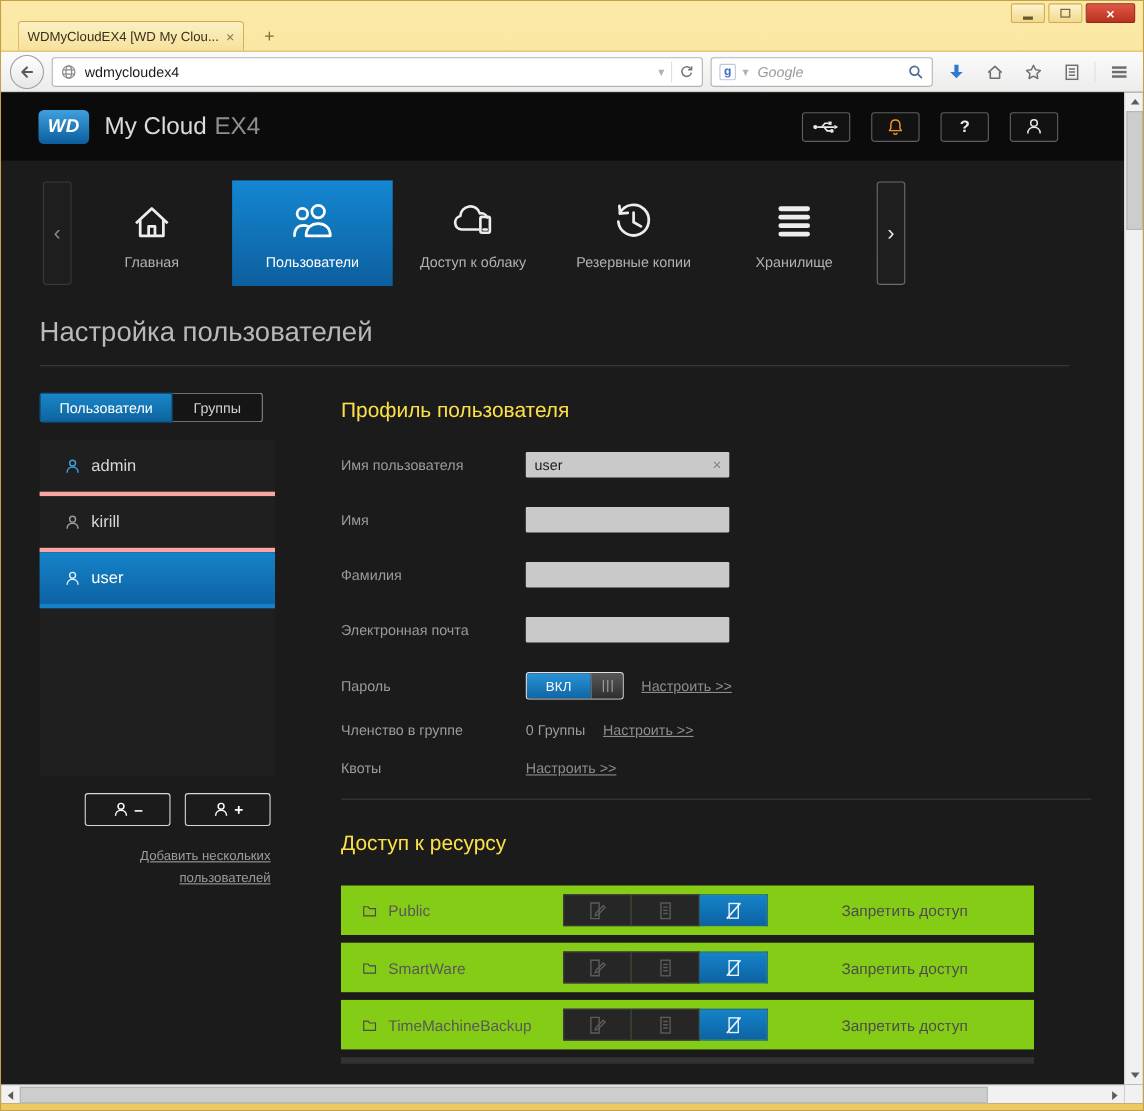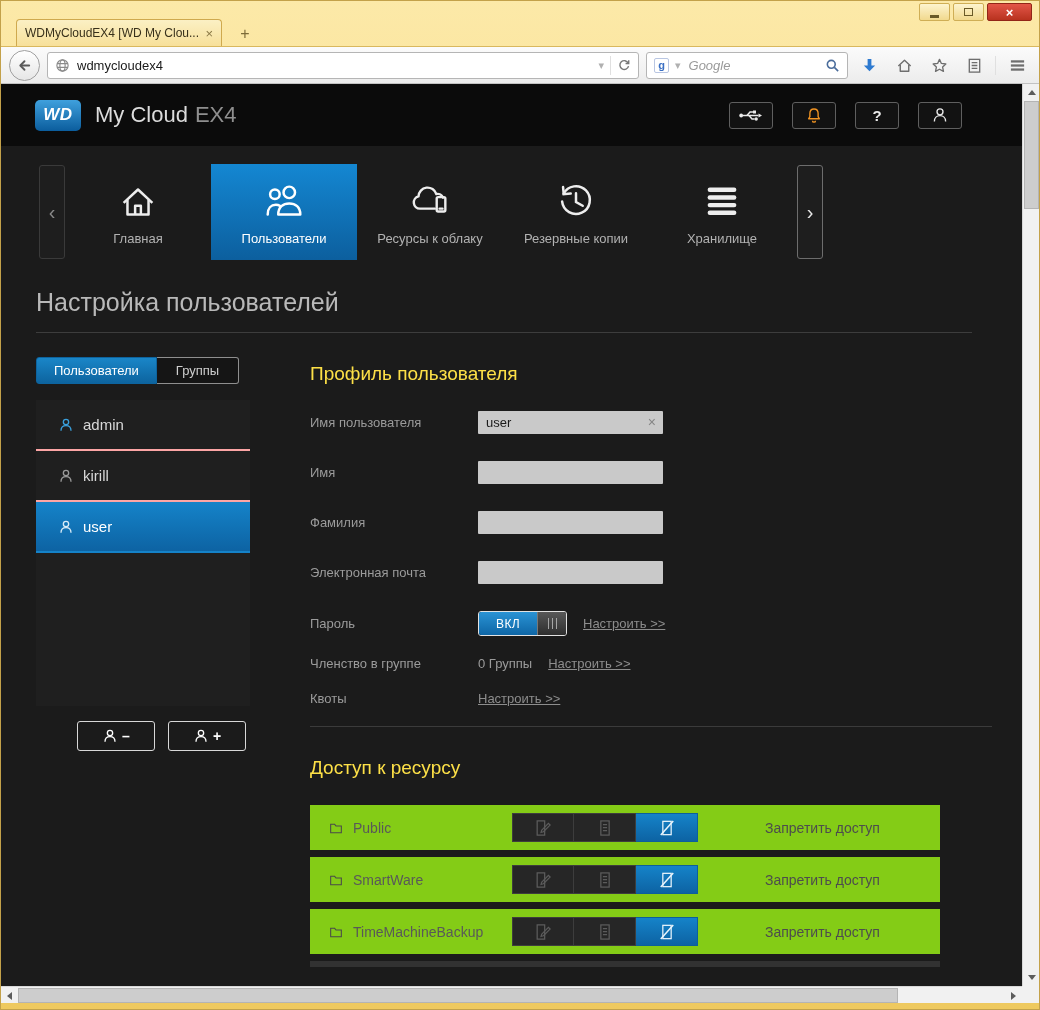--- a/index.html
+++ b/index.html
@@ -108,21 +108,21 @@
 
   .lr-tabs { display:flex; margin-top:4px; }
   .lr-tab { height:27px; display:flex; align-items:center; font-size:13px; cursor:pointer; }
   .lr-tab.active { background:linear-gradient(180deg,#1a86c8,#0d649f); color:#fff;
     border:1px solid #0d649f; border-radius:3px 0 0 3px; padding:0 17px; }
   .lr-tab.inactive { background:#151515; color:#cfcfcf; border:1px solid #8f8f8f; border-left:none;
     border-radius:0 3px 3px 0; padding:0 19px; }
 
   .user-list { margin-top:16px; background:#1f1f1f; height:306px; }
   .user-row { height:51px; display:flex; align-items:center; gap:9px; padding-left:22px;
-    border-bottom:2px solid #fca5a5; font-size:15px; color:#d8d8d8; cursor:pointer; }
+    border-bottom:4px solid #fca5a5; font-size:15px; color:#d8d8d8; cursor:pointer; }
   .user-row svg { width:16px; height:16px; flex-shrink:0; }
   .user-row.selected { background:linear-gradient(180deg,#1583c9,#0d63a3); color:#fff; border-bottom-color:transparent; }
   .uicon-admin { color:#3aa0dc; } .uicon { color:#9a9a9a; } .user-row.selected .uicon { color:#d9ecf8; }
 
   .user-actions { display:flex; justify-content:flex-end; gap:13px; margin-top:15px; padding-right:4px; }
   .ua-btn { width:78px; height:30px; border:1px solid #d8d8d8; border-radius:3px; background:transparent;
     color:#fff; display:flex; align-items:center; justify-content:center; gap:4px; cursor:pointer; }
   .ua-btn svg { width:16px; height:16px; }
   .ua-sign { font-size:14px; font-weight:bold; }
 
@@ -314,21 +314,21 @@
                 <path d="M7 38 c0-6.5 3.5-10 8.5-10 c1.6 0 3 .3 4.3 1"></path>
               </svg>
             <span class="lbl">Пользователи</span>
           </div>
           <div class="nav-item">
             <svg viewBox="0 0 48 48" fill="none" stroke="currentColor" stroke-width="2.5" stroke-linecap="round" stroke-linejoin="round">
                 <path d="M29 32 H13.5 a6.5 6.5 0 0 1 -1.5 -12.8 a9.5 9.5 0 0 1 18.6 -2.4 A6 6 0 0 1 37.5 20.5"></path>
                 <rect x="31" y="20" width="9" height="15" rx="1.5"></rect>
                 <path d="M34 32 h3"></path>
               </svg>
-            <span class="lbl">Ресурсы к облаку</span>
+            <span class="lbl">Доступ к облаку</span>
           </div>
           <div class="nav-item">
             <svg viewBox="0 0 48 48" fill="none" stroke="currentColor" stroke-width="2.6" stroke-linecap="round">
                 <path d="M11 16.5 A14.5 14.5 0 1 1 9.5 24.5"></path>
                 <path d="M10.5 9.5 l.7 7.4 7.3 -.7"></path>
                 <path d="M24 16 v9 l7 4"></path>
               </svg>
             <span class="lbl">Резервные копии</span>
           </div>
           <div class="nav-item">
@@ -386,20 +386,21 @@
               <span class="ua-sign">–</span>
             </div>
             <div class="ua-btn">
               <svg viewBox="0 0 24 24" fill="none" stroke="currentColor" stroke-width="2">
                   <circle cx="12" cy="7.5" r="4"></circle>
                   <path d="M4.5 20.5 c0-4.8 3.3-7.6 7.5-7.6 s7.5 2.8 7.5 7.6"></path>
                 </svg>
               <span class="ua-sign">+</span>
             </div>
           </div>
+          <a class="multi-add">Добавить нескольких пользователей</a>
         </div>
 
         <div class="right-col">
           <h2 class="section-h">Профиль пользователя</h2>
 
           <div class="form-row">
             <span class="form-label">Имя пользователя</span>
             <span class="input-wrap">
               <input class="txt" type="text" value="user" style="">
               <span class="clear-x">×</span>

